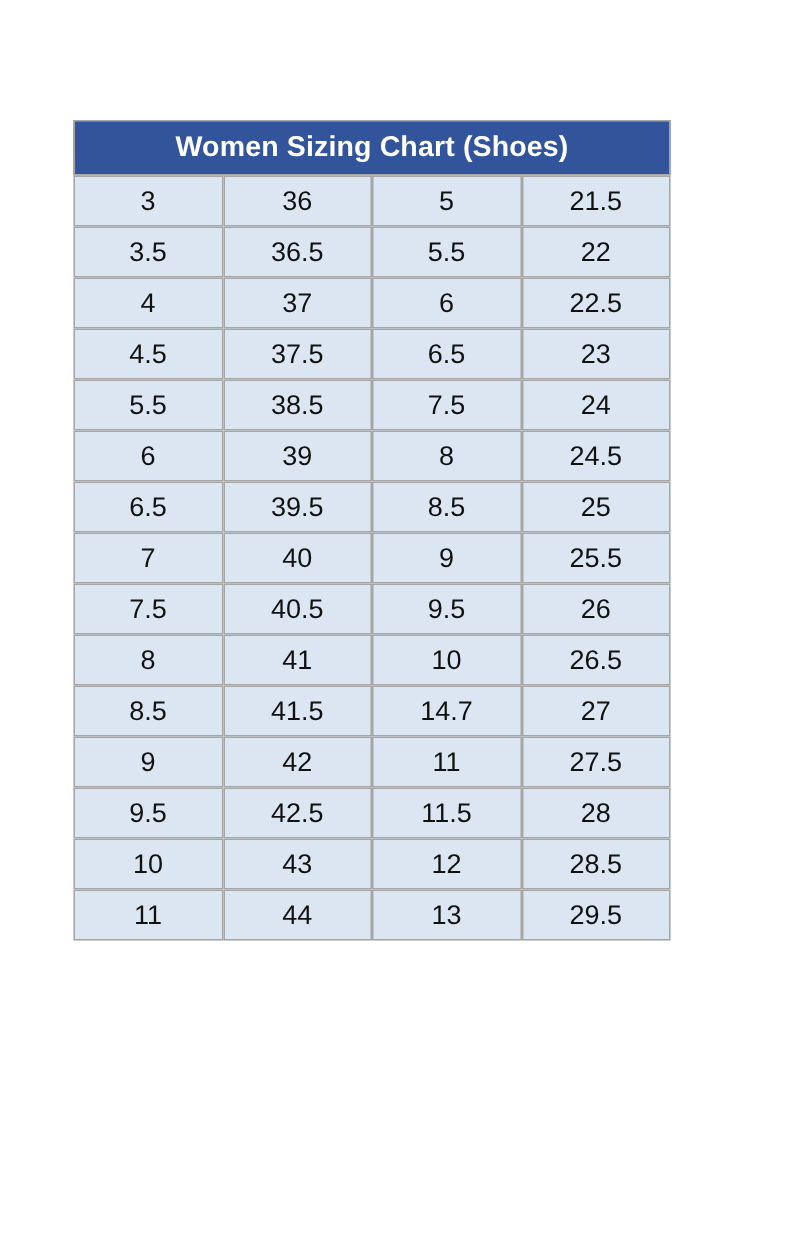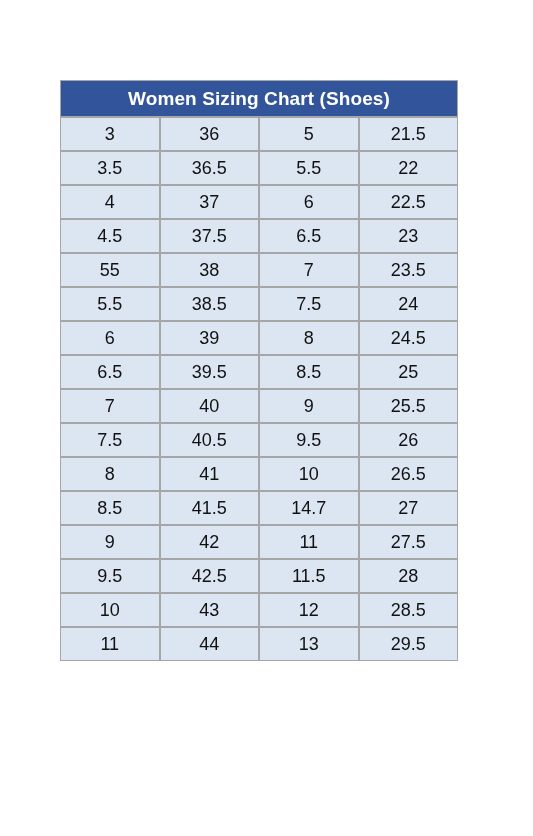--- a/index.html
+++ b/index.html
@@ -9,21 +9,21 @@
   body {
     width: 533px;
     height: 836px;
     background: #ffffff;
     font-family: "Liberation Sans", sans-serif;
     overflow: hidden;
   }
 
   #chart-wrap {
     position: absolute;
-    left: 60px;
+    left: 49px;
     top: 80px;
     width: 356px;
   }
 
   table.sizing-table {
     width: 398px;
     border-collapse: separate;
     border-spacing: 0;
     table-layout: fixed;
   }
@@ -94,26 +94,20 @@
         <td>6</td>
         <td>22.5</td>
       </tr>
       <tr class="data-row">
         <td>4.5</td>
         <td>37.5</td>
         <td>6.5</td>
         <td>23</td>
       </tr>
       <tr class="data-row">
-        <td>55</td>
-        <td>38</td>
-        <td>7</td>
-        <td>23.5</td>
-      </tr>
-      <tr class="data-row">
         <td>5.5</td>
         <td>38.5</td>
         <td>7.5</td>
         <td>24</td>
       </tr>
       <tr class="data-row">
         <td>6</td>
         <td>39</td>
         <td>8</td>
         <td>24.5</td>

